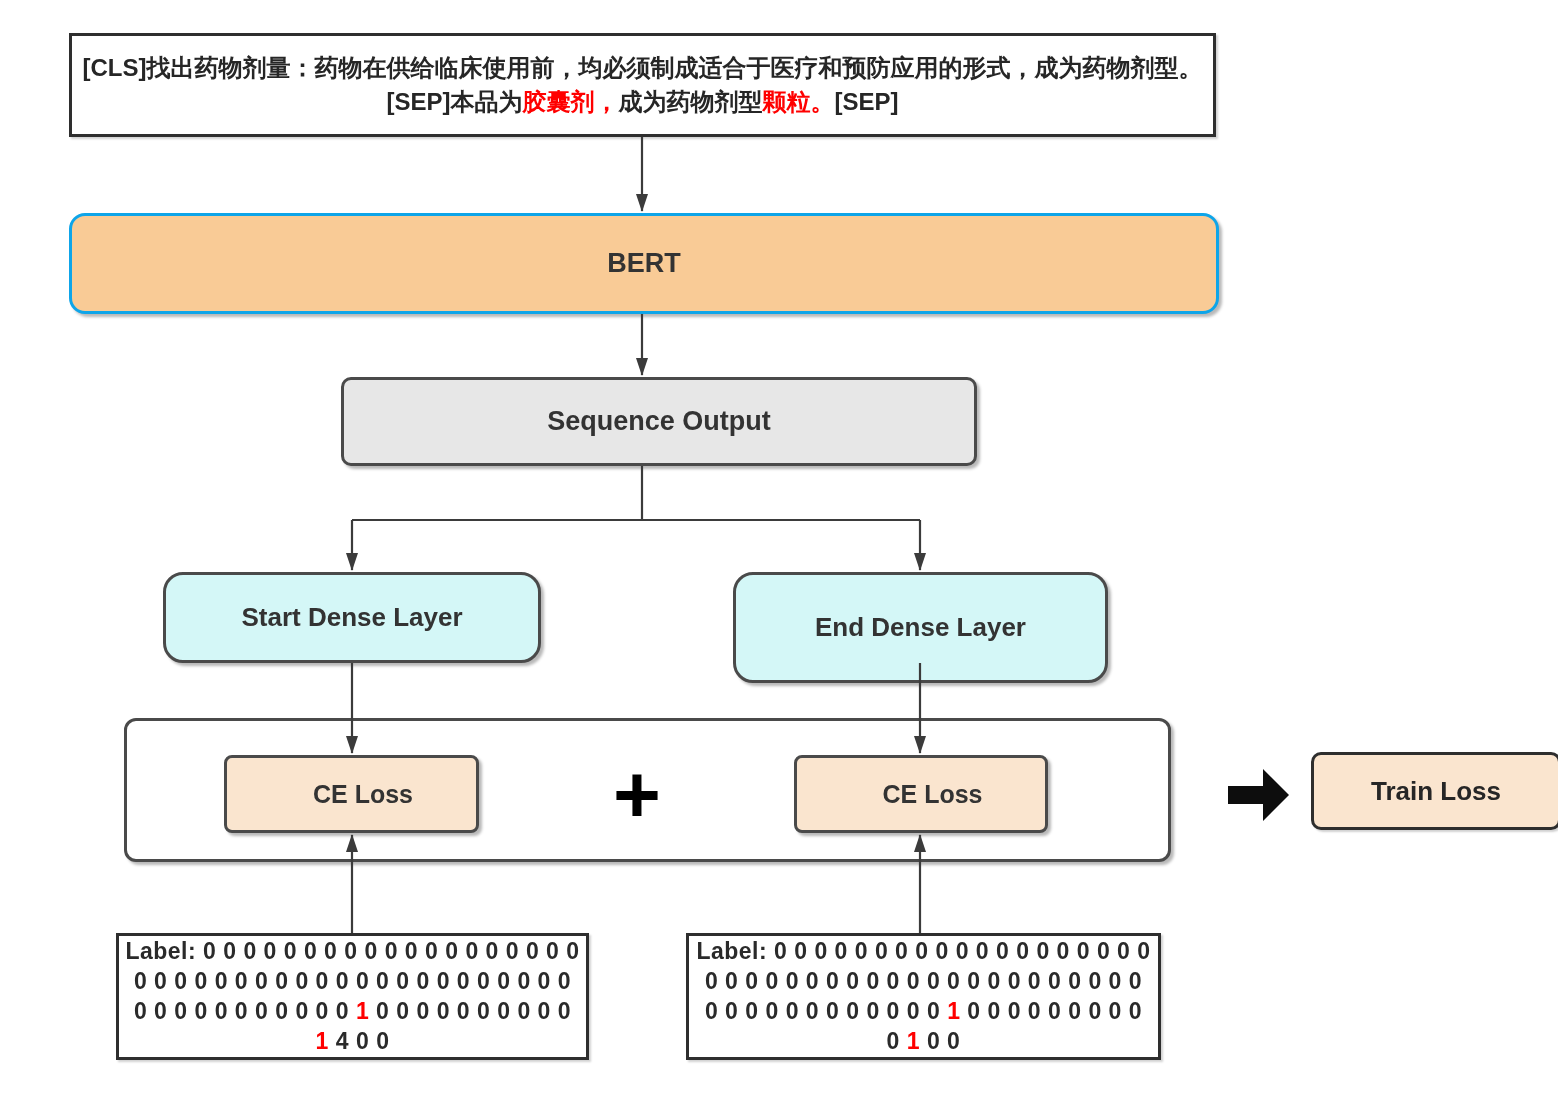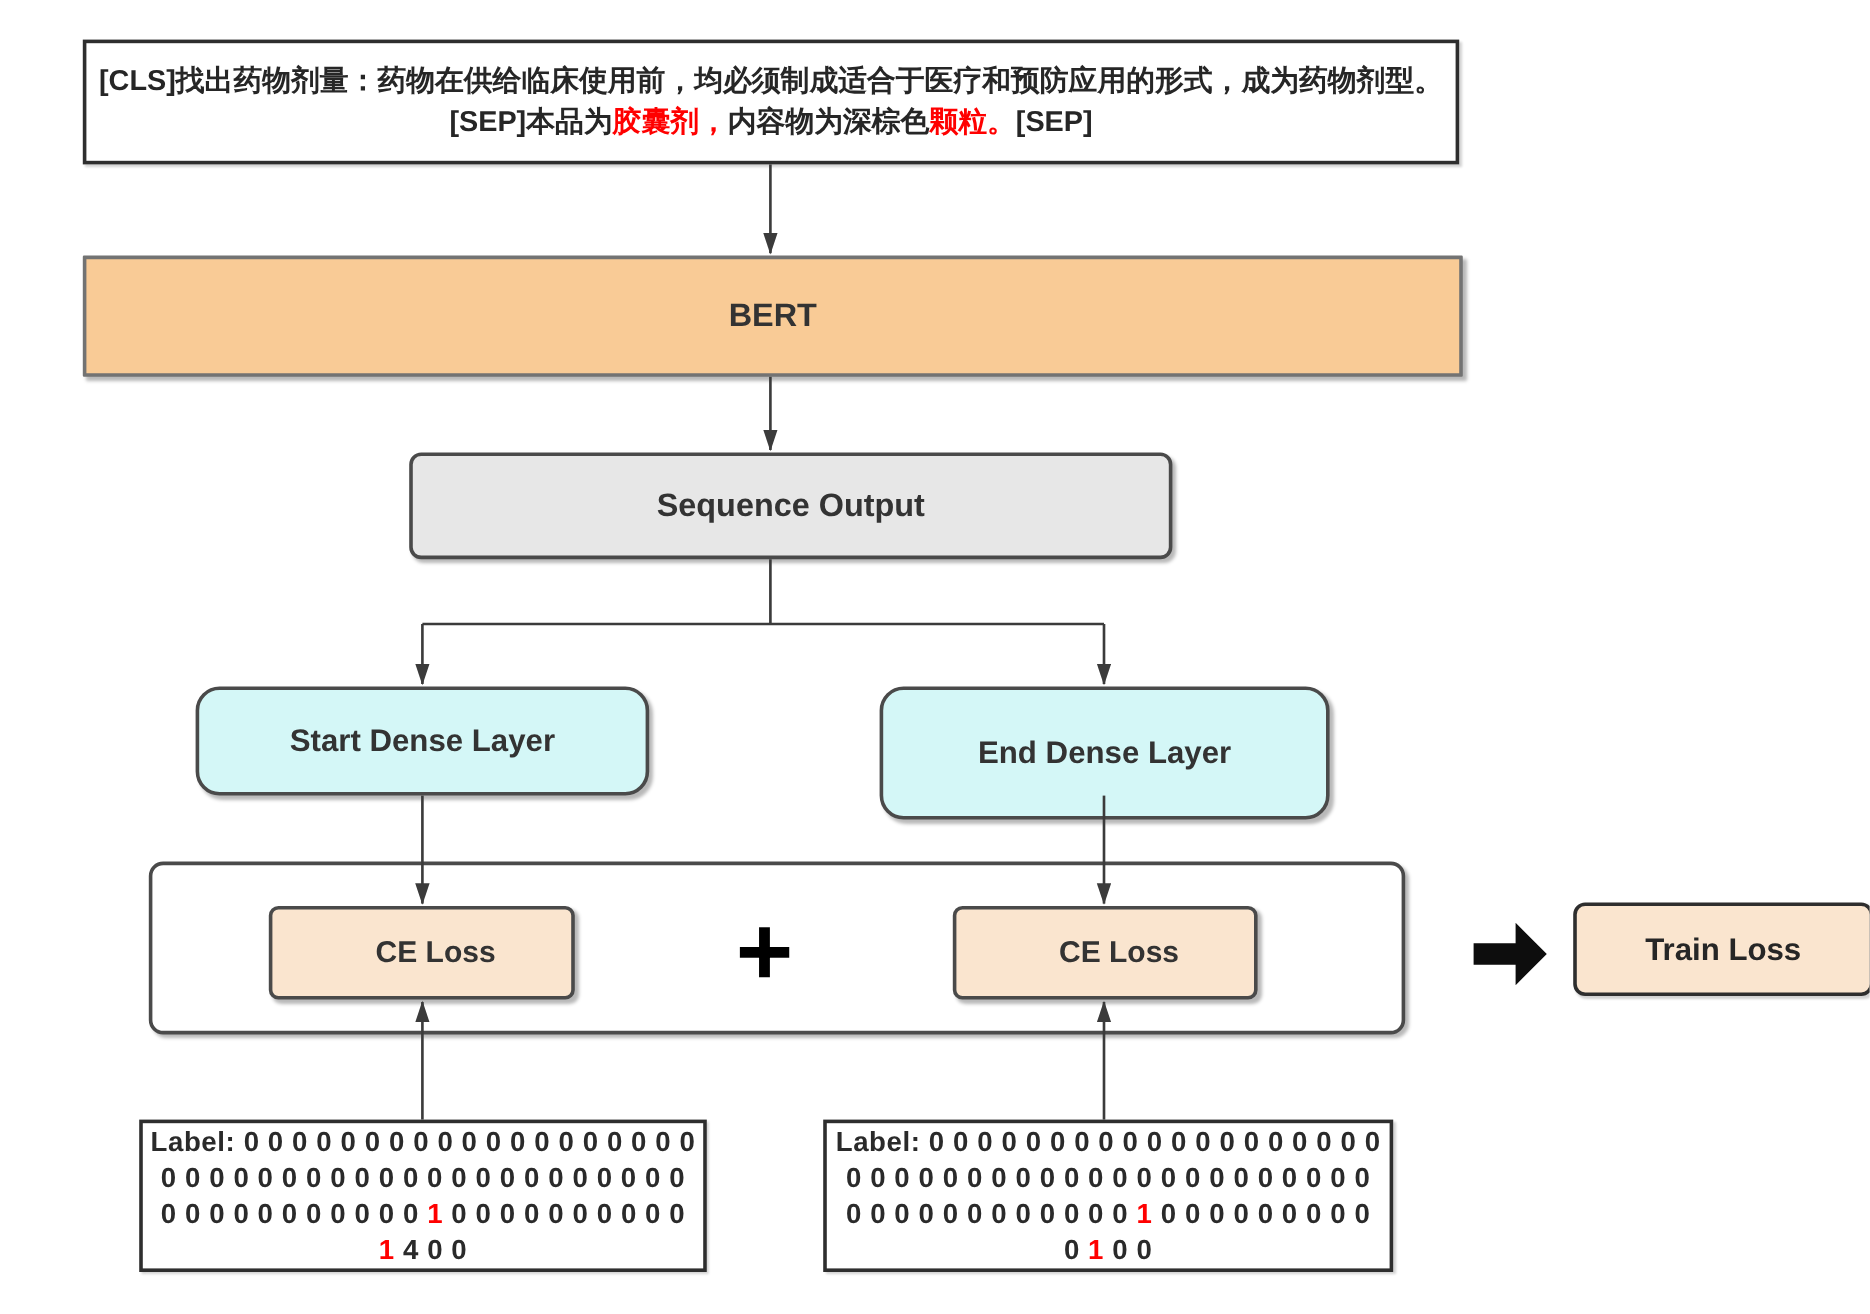--- a/index.html
+++ b/index.html
@@ -13,21 +13,21 @@
     text-align:center; font-weight:bold; color:#333333;
   }
   .top-box {
     left:33px; top:33px; width:1147px; height:104px;
     background:#ffffff; border:3px solid #2e2e2e;
     flex-direction:column; font-size:24px; line-height:34px; color:#262626;
     box-shadow:2px 2px 2px rgba(0,0,0,0.18);
   }
   .bert-box {
     left:33px; top:213px; width:1150px; height:101px;
-    background:var(--bert-fill); border:3px solid #737373; border-radius:1px;
+    background:var(--bert-fill); border:3px solid #0ea5e9; border-radius:16px;
     font-size:27px; box-shadow:3px 3px 3px rgba(0,0,0,0.28);
   }
   .seq-box {
     left:305px; top:377px; width:636px; height:89px;
     background:var(--sequence-fill); border:3px solid #4a4a4a; border-radius:10px;
     font-size:27px; box-shadow:3px 3px 3px rgba(0,0,0,0.28);
   }
   .dense-box {
     background:var(--dense-fill); border:3px solid #4a4a4a; border-radius:20px;
     font-size:26px; box-shadow:3px 3px 3px rgba(0,0,0,0.28);
@@ -89,21 +89,21 @@
       <line x1="316" y1="663" x2="316" y2="753" marker-end="url(#ah)"></line>
       <line x1="884" y1="663" x2="884" y2="753" marker-end="url(#ah)"></line>
       <line x1="316" y1="933" x2="316" y2="835" marker-end="url(#ah)"></line>
       <line x1="884" y1="933" x2="884" y2="835" marker-end="url(#ah)"></line>
     </g>
     <polygon points="1192,786 1227,786 1227,769 1253,795 1227,821 1227,804 1192,804" fill="#0d0d0d"></polygon>
   </svg>
 
   <div class="box top-box">
     <div class="rich-line"><span>[CLS]找出药物剂量：药物在供给临床使用前，均必须制成适合于医疗和预防应用的形式，成为药物剂型。</span></div>
-    <div class="rich-line"><span>[SEP]本品为</span><span class="red">胶囊剂，</span><span>内容物为深棕色</span><span class="red">颗粒。</span><span>[SEP]</span></div>
+    <div class="rich-line"><span>[SEP]本品为</span><span class="red">胶囊剂，</span><span>成为药物剂型</span><span class="red">颗粒。</span><span>[SEP]</span></div>
   </div>
 
   <div class="box bert-box">
     <span>BERT</span>
   </div>
 
   <div class="box seq-box">
     <span>Sequence Output</span>
   </div>
 

